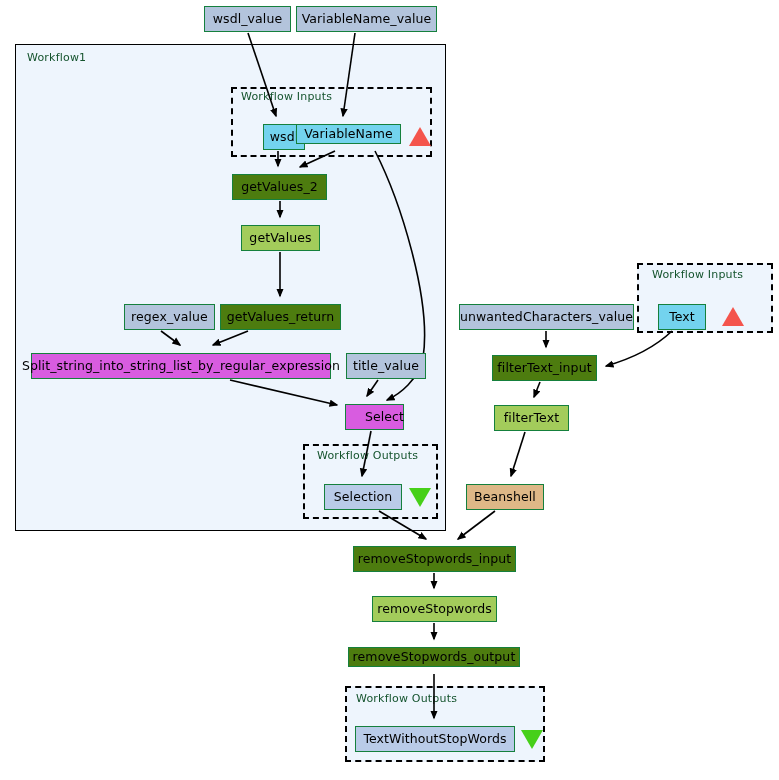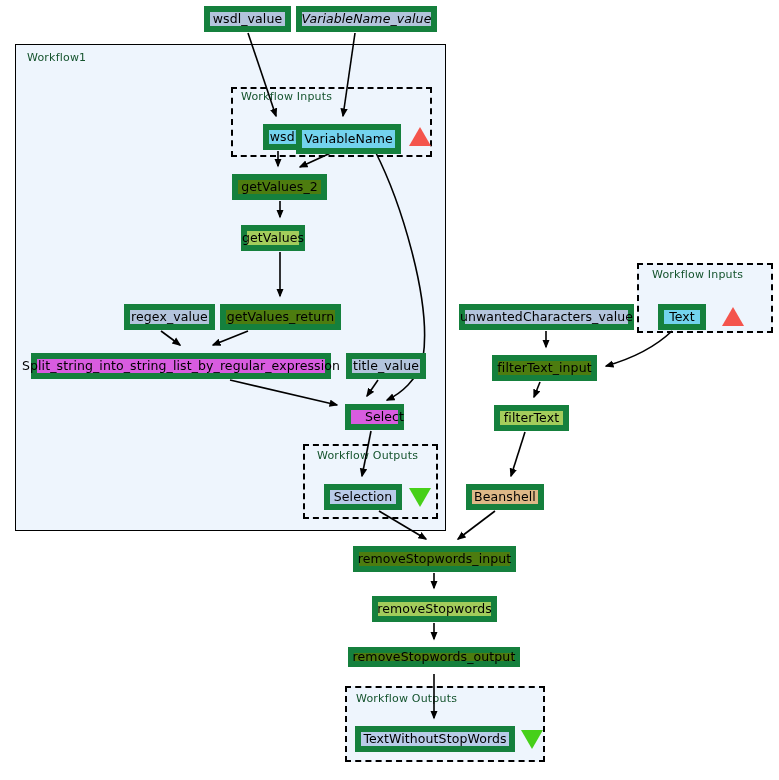--- a/index.html
+++ b/index.html
@@ -40,21 +40,21 @@
     position: absolute;
     font-size: 11px;
     color: #14532d;
     white-space: nowrap;
     letter-spacing: 0.2px;
   }
   
   .node {
     position: absolute;
     box-sizing: border-box;
-    border: 6px solid #15803d;
+    border: 1px solid #15803d;
     display: flex;
     align-items: center;
     justify-content: center;
     font-size: 12.5px;
     color: #000000;
     white-space: nowrap;
     line-height: 1;
     letter-spacing: 0.1px;
   }
   .n-value      { background: #b3c4dc; }
@@ -127,25 +127,25 @@
       <path d="M 525,432 L 511,476"></path>
       <path d="M 495,511 L 458,539"></path>
       <path d="M 434,573 L 434,588"></path>
       <path d="M 434,623 L 434,639"></path>
       <path d="M 434,674 L 434,718"></path>
     </g>
   </svg>
 
   <div id="node-layer">
       <div class="node n-value" style="left: 204px; top: 6px; width: 87px; height: 26px;">wsdl_value</div>
-      <div class="node n-value" style="left: 296px; top: 6px; width: 141px; height: 26px; font-style: italic;">VariableName_value</div>
+      <div class="node n-value" style="left: 296px; top: 6px; width: 141px; height: 26px;">VariableName_value</div>
       <div class="node n-input" style="left: 263px; top: 124px; width: 42px; height: 26px;">wsdl</div>
-      <div class="node n-input" style="left: 296px; top: 124px; width: 105px; height: 30px;">VariableName</div>
+      <div class="node n-input" style="left: 296px; top: 124px; width: 105px; height: 20px;">VariableName</div>
       <div class="node n-port" style="left: 232px; top: 174px; width: 95px; height: 26px;">getValues_2</div>
-      <div class="node n-proc" style="left: 241px; top: 225px; width: 64px; height: 26px;">getValues</div>
+      <div class="node n-proc" style="left: 241px; top: 225px; width: 79px; height: 26px;">getValues</div>
       <div class="node n-value" style="left: 124px; top: 304px; width: 91px; height: 26px;">regex_value</div>
       <div class="node n-port" style="left: 220px; top: 304px; width: 121px; height: 26px;">getValues_return</div>
       <div class="node n-magenta" style="left: 31px; top: 353px; width: 300px; height: 26px;">Split_string_into_string_list_by_regular_expression</div>
       <div class="node n-value" style="left: 346px; top: 353px; width: 80px; height: 26px;">title_value</div>
       <div class="node n-magenta" style="left: 345px; top: 404px; width: 59px; height: 26px; padding-left: 20px;">Select</div>
       <div class="node n-output" style="left: 324px; top: 484px; width: 78px; height: 26px;">Selection</div>
       <div class="node n-value" style="left: 459px; top: 304px; width: 175px; height: 26px;">unwantedCharacters_value</div>
       <div class="node n-input" style="left: 658px; top: 304px; width: 48px; height: 26px;">Text</div>
       <div class="node n-port" style="left: 492px; top: 355px; width: 105px; height: 26px;">filterText_input</div>
       <div class="node n-proc" style="left: 494px; top: 405px; width: 75px; height: 26px;">filterText</div>

